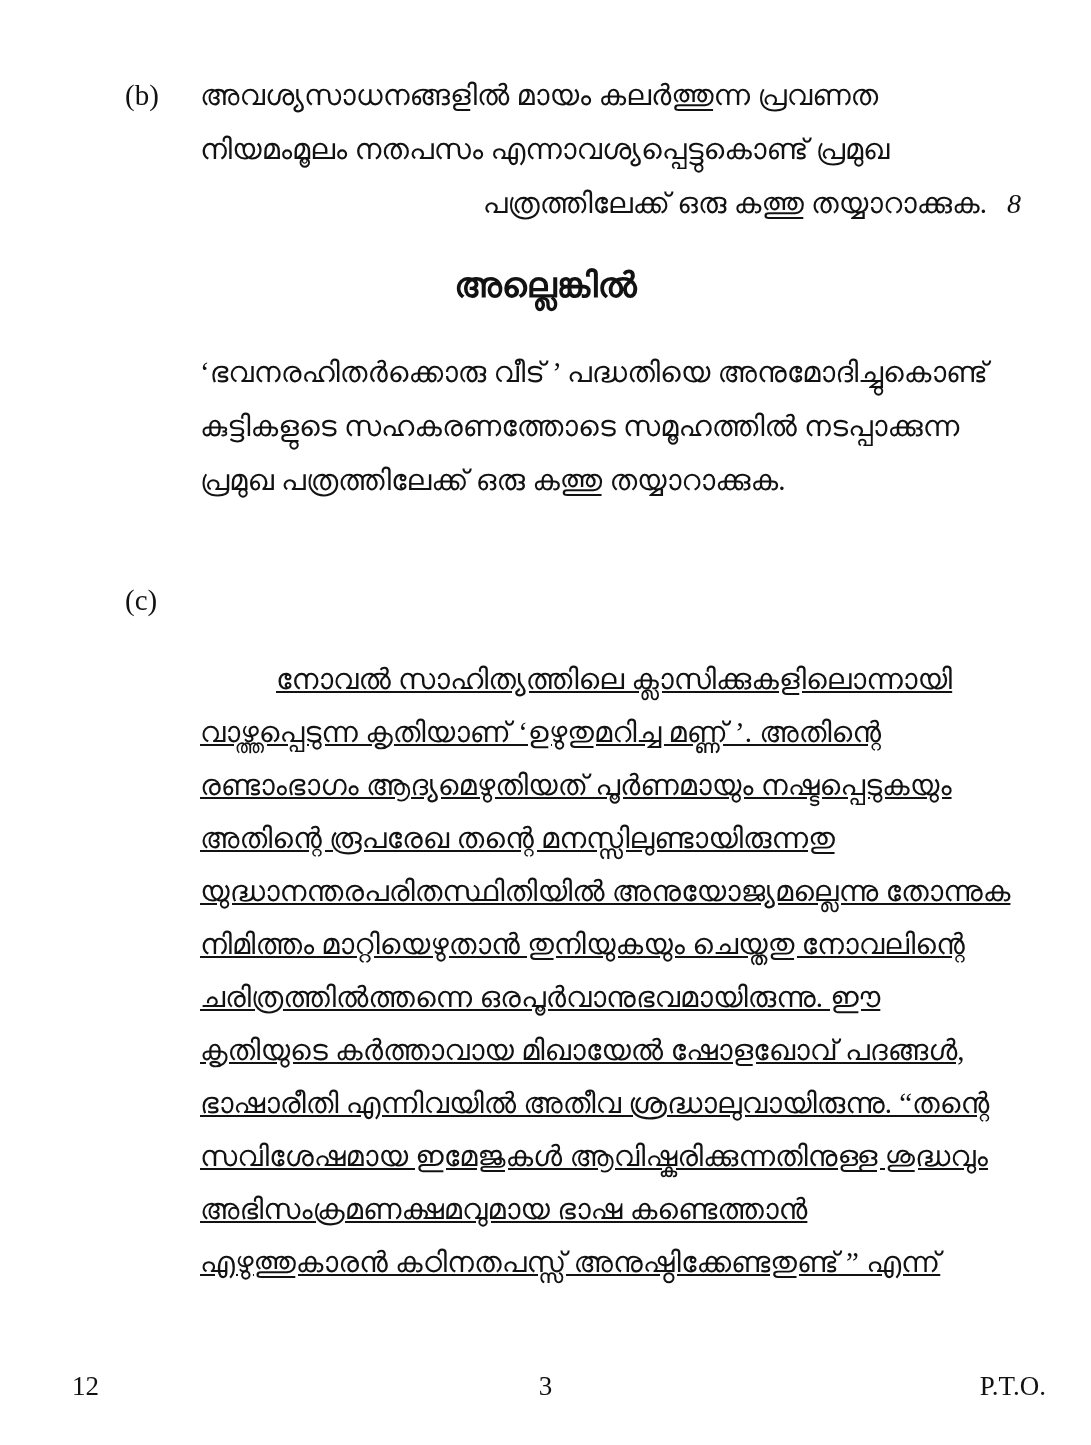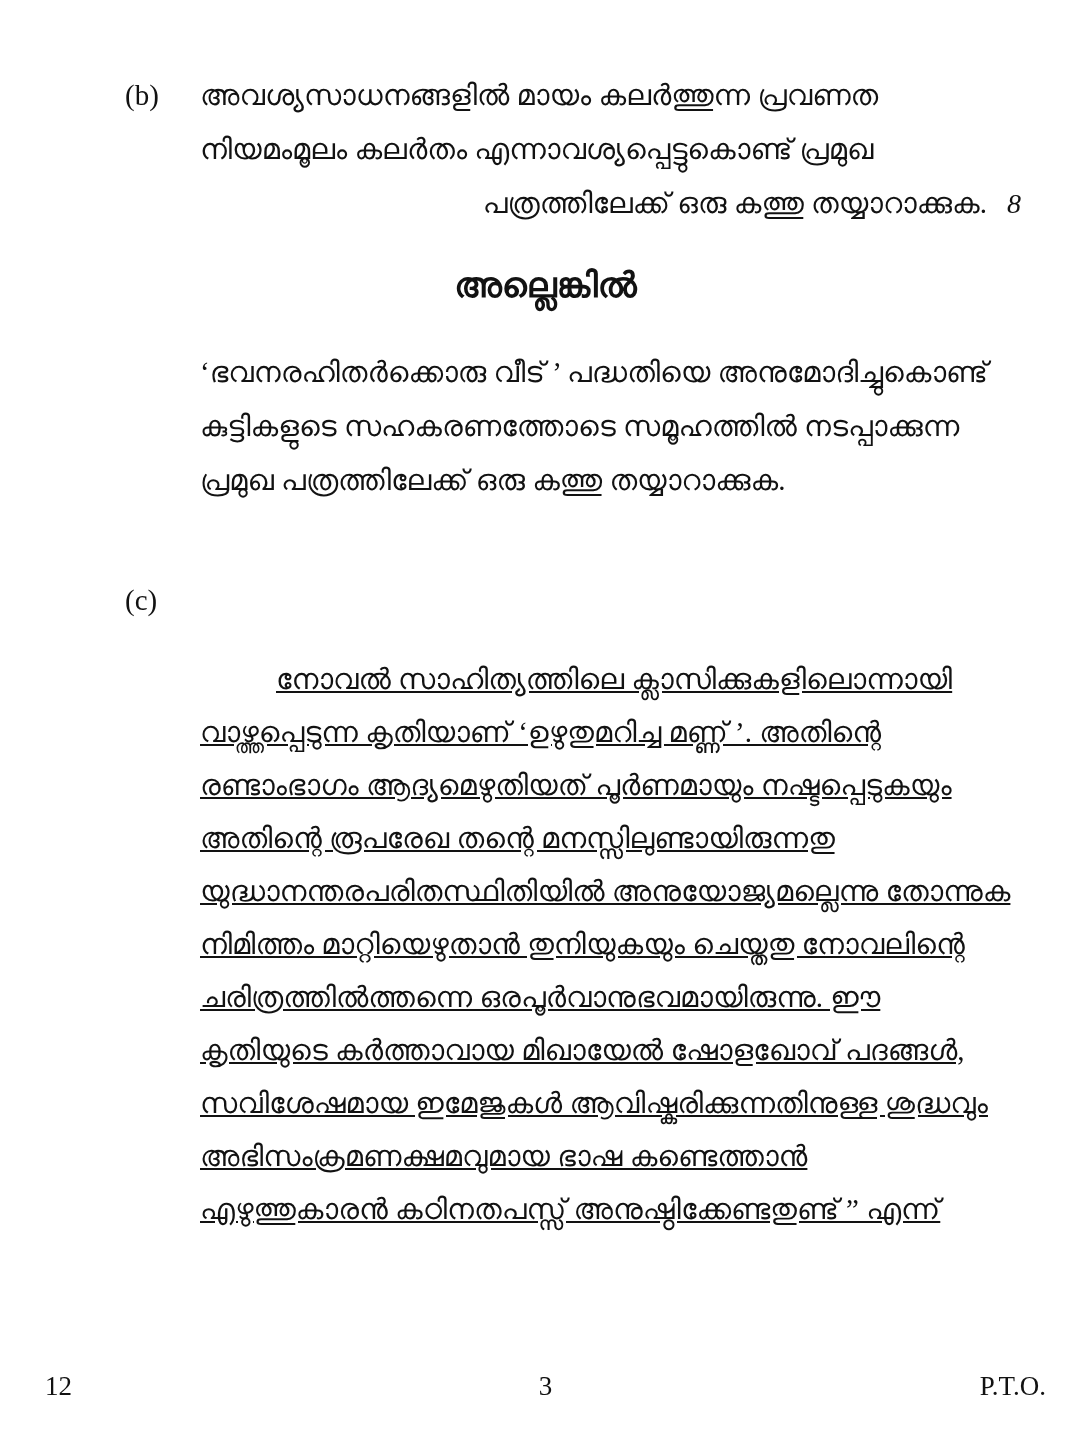--- a/index.html
+++ b/index.html
@@ -70,42 +70,42 @@
   }
   .passage .first-line {
     text-indent: 76px;
   }
   .footer {
     position: absolute;
     left: 0;
     right: 0;
     bottom: 32px;
     box-sizing: border-box;
-    padding: 0 45px 0 45px;
+    padding: 0 45px 0 72px;
     display: flex;
     justify-content: space-between;
     align-items: baseline;
     font-size: 27px;
   }
   .footer .center {
     position: absolute;
     left: 50%;
     transform: translateX(-50%);
   }
 </style>
 </head>
 <body>
 
 <div class="page">
 
   <div class="question">
     <div class="q-label">(b)</div>
     <div class="q-body">
       <div class="line">അവശ്യസാധനങ്ങളിൽ മായം കലർത്തുന്ന പ്രവണത</div>
-      <div class="line">നിയമംമൂലം കലർതം എന്നാവശ്യപ്പെട്ടുകൊണ്ട്  പ്രമുഖ</div>
+      <div class="line">നിയമംമൂലം നതപസം എന്നാവശ്യപ്പെട്ടുകൊണ്ട്  പ്രമുഖ</div>
       <div class="line line-with-marks">
         <span>പത്രത്തിലേക്ക്  ഒരു കത്തു തയ്യാറാക്കുക.</span>
         <span class="marks">8</span>
       </div>
     </div>
   </div>
 
   <div class="or-heading">അല്ലെങ്കിൽ</div>
 
   <div class="alt-paragraph">
@@ -120,20 +120,21 @@
 
   <div class="passage">
     <div class="line first-line">നോവൽ സാഹിത്യത്തിലെ ക്ലാസിക്കുകളിലൊന്നായി</div>
     <div class="line">വാഴ്ത്തപ്പെടുന്ന കൃതിയാണ്  ‘ഉഴുതുമറിച്ച മണ്ണ് ’. അതിന്റെ</div>
     <div class="line">രണ്ടാംഭാഗം ആദ്യമെഴുതിയത്  പൂർണമായും നഷ്ടപ്പെടുകയും</div>
     <div class="line">അതിന്റെ രൂപരേഖ തന്റെ മനസ്സിലുണ്ടായിരുന്നതു</div>
     <div class="line">യുദ്ധാനന്തരപരിതസ്ഥിതിയിൽ അനുയോജ്യമല്ലെന്നു തോന്നുക</div>
     <div class="line">നിമിത്തം മാറ്റിയെഴുതാൻ തുനിയുകയും ചെയ്തതു നോവലിന്റെ</div>
     <div class="line">ചരിത്രത്തിൽത്തന്നെ ഒരപൂർവാനുഭവമായിരുന്നു. ഈ</div>
     <div class="line">കൃതിയുടെ കർത്താവായ മിഖായേൽ ഷോളഖോവ്  പദങ്ങൾ,</div>
+    <div class="line">ഭാഷാരീതി എന്നിവയിൽ അതീവ ശ്രദ്ധാലുവായിരുന്നു. “തന്റെ</div>
     <div class="line">സവിശേഷമായ ഇമേജുകൾ ആവിഷ്കരിക്കുന്നതിനുള്ള ശുദ്ധവും</div>
     <div class="line">അഭിസംക്രമണക്ഷമവുമായ ഭാഷ കണ്ടെത്താൻ</div>
     <div class="line">എഴുത്തുകാരൻ കഠിനതപസ്സ് അനുഷ്ഠിക്കേണ്ടതുണ്ട് ” എന്ന്</div>
   </div>
 
   <div class="footer">
     <span>12</span>
     <span class="center">3</span>
     <span>P.T.O.</span>
   </div>

